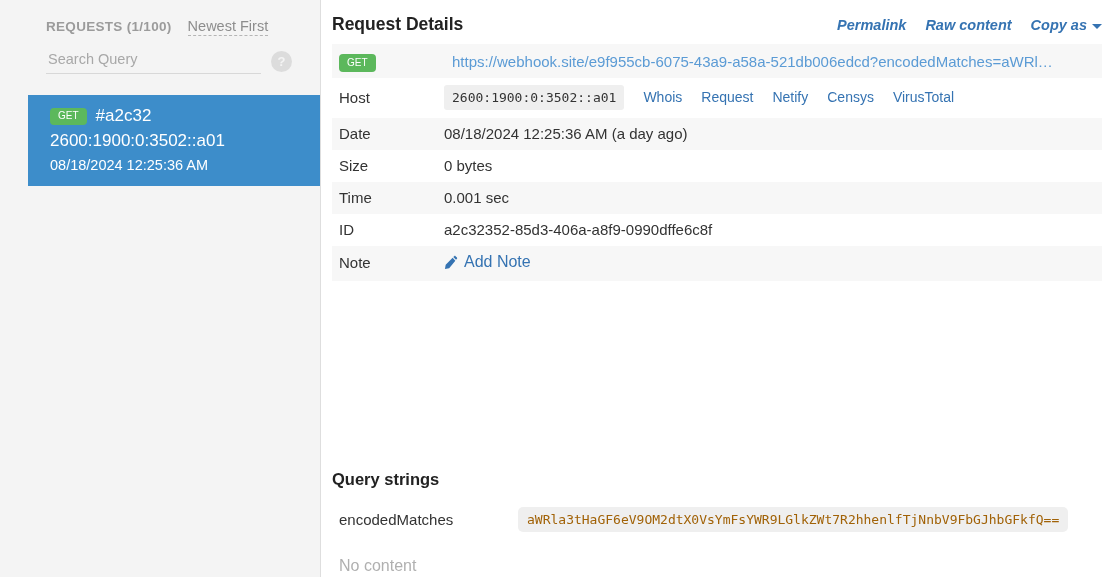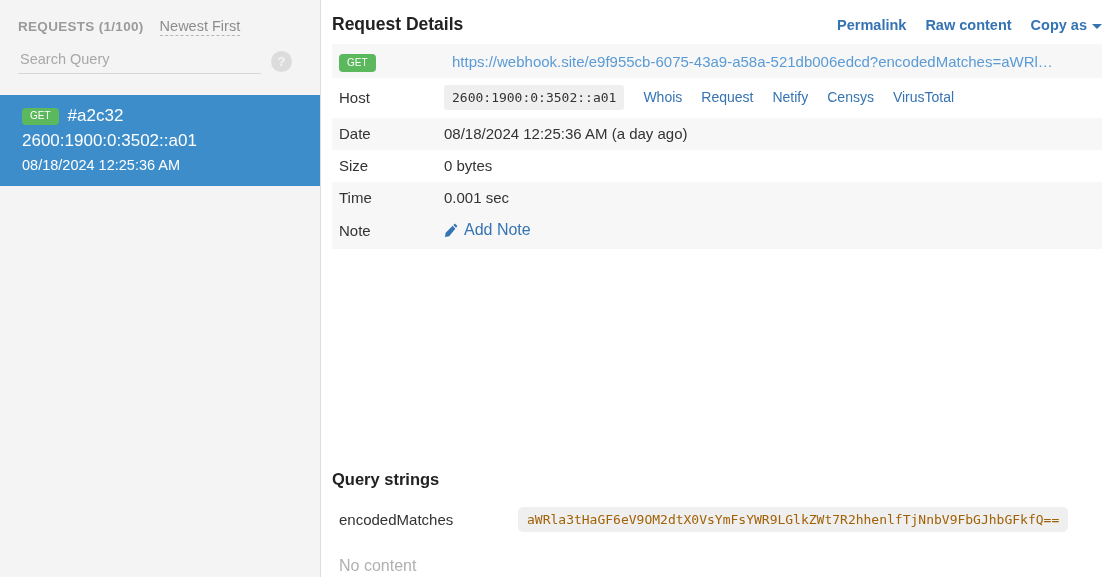--- a/index.html
+++ b/index.html
@@ -17,20 +17,21 @@
   }
 
   
   .sidebar {
     width: 321px;
     height: 577px;
     background: #f4f4f4;
     border-right: 1px solid #dedede;
     flex: 0 0 321px;
     position: relative;
+    padding-left: 28px;
   }
   .sidebar-header {
     padding: 18px 18px 0 18px;
   }
   .sidebar-toprow {
     display: flex;
     align-items: baseline;
     gap: 16px;
   }
   .requests-title {
@@ -133,20 +134,21 @@
   }
   .details-title {
     font-size: 17.5px;
     font-weight: bold;
     color: #222222;
   }
   .header-actions {
     display: flex;
     align-items: flex-start;
     gap: 19px;
+    font-style: italic;
   }
   .hlink {
     color: #3573b2;
     font-size: 14.5px;
     font-weight: bold;
     cursor: pointer;
     text-decoration: none;
   }
   .caret-down {
     display: inline-block;
@@ -350,20 +352,24 @@
           <td class="value">08/18/2024 12:25:36 AM (a day ago)</td>
         </tr>
         <tr class="even">
           <td class="label">Size</td>
           <td class="value">0 bytes</td>
         </tr>
         <tr class="odd">
           <td class="label">Time</td>
           <td class="value">0.001 sec</td>
         </tr>
+        <tr class="even">
+          <td class="label">ID</td>
+          <td class="value">a2c32352-85d3-406a-a8f9-0990dffe6c8f</td>
+        </tr>
         <tr class="odd">
           <td class="label">Note</td>
           <td class="value">
             <a class="add-note">
               <svg class="pencil" width="15" height="15" viewBox="0 0 16 16">
                 <path d="M12.3 1.2c-.4-.4-1-.4-1.4 0l-1 1 2.9 2.9 1-1c.4-.4.4-1 0-1.4l-1.5-1.5zM9.2 3l-7.4 7.4L1 14.9l4.5-.8L12.1 6 9.2 3z" fill="#3573b2"></path>
               </svg>
               <span>Add Note</span>
             </a>
           </td>

